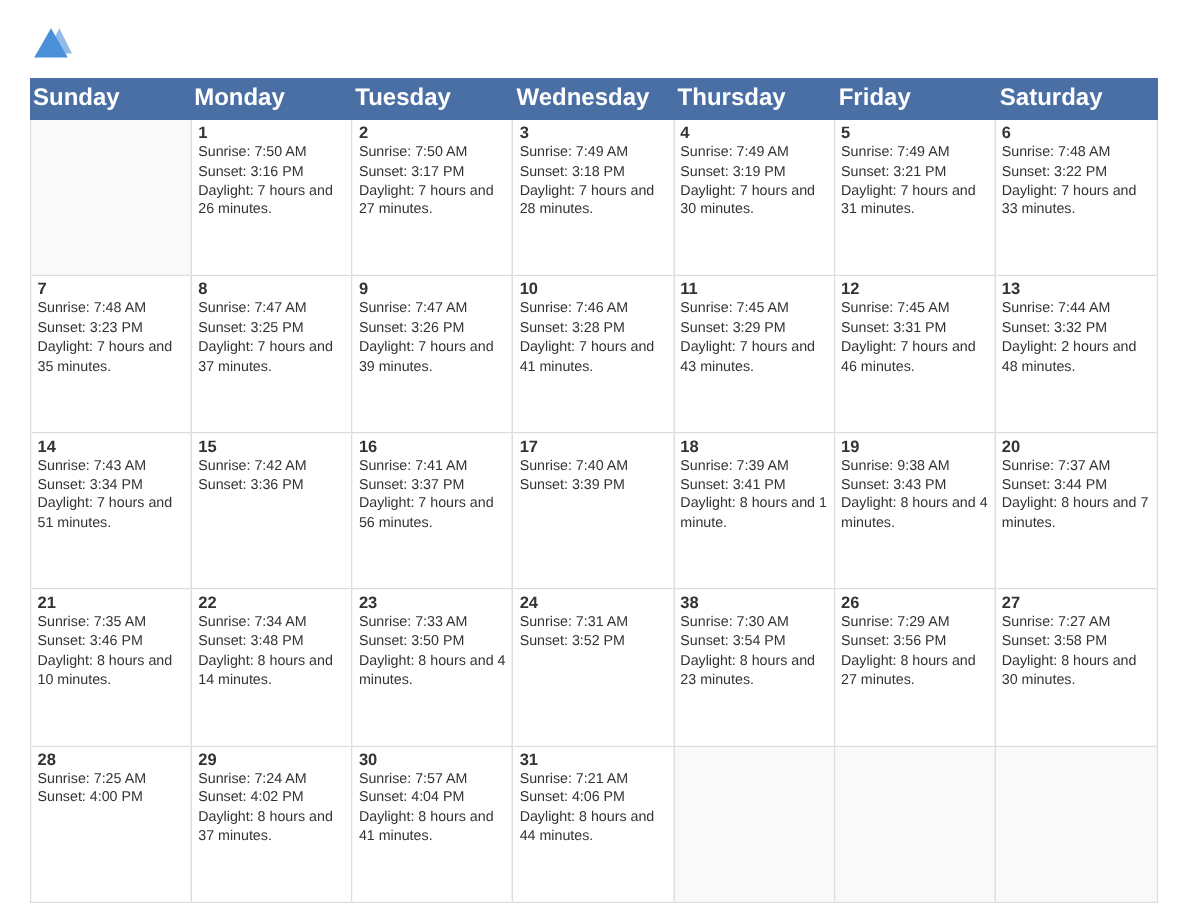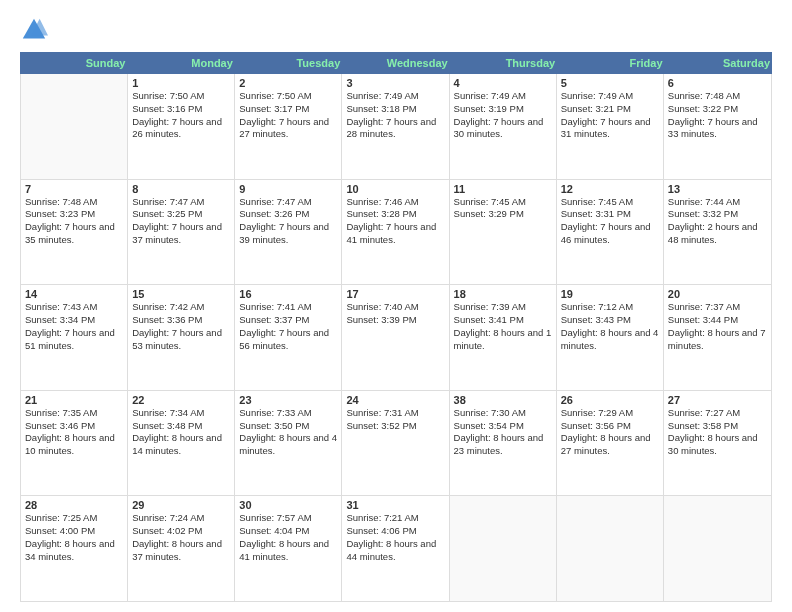--- a/index.html
+++ b/index.html
@@ -64,24 +64,24 @@
       flex: 1;
       display: flex;
       flex-direction: column;
     }
     .cal-header {
       display: grid;
       grid-template-columns: repeat(7, 1fr);
       background: #4a6fa5;
     }
     .cal-header-cell {
-      color: #86efac;
-      font-size: 11px;
-      font-weight: bold;
-      text-align: right;
+      color: #ffffff;
+      font-size: 16px;
+      font-weight: bold;
+      text-align: left;
       padding: 5px 2px;
     }
     .cal-body {
       display: flex;
       flex-direction: column;
       flex: 1;
     }
     .cal-row {
       display: grid;
       grid-template-columns: repeat(7, 1fr);
@@ -215,20 +215,21 @@
             <div class="cal-cell">
               <div class="day-num">10</div>
               <div class="cell-line">Sunrise: 7:46 AM</div>
               <div class="cell-line">Sunset: 3:28 PM</div>
               <div class="cell-line">Daylight: 7 hours and 41 minutes.</div>
             </div>
             <div class="cal-cell">
               <div class="day-num">11</div>
               <div class="cell-line">Sunrise: 7:45 AM</div>
               <div class="cell-line">Sunset: 3:29 PM</div>
+              <div class="cell-line">Daylight: 7 hours and 43 minutes.</div>
             </div>
             <div class="cal-cell">
               <div class="day-num">12</div>
               <div class="cell-line">Sunrise: 7:45 AM</div>
               <div class="cell-line">Sunset: 3:31 PM</div>
               <div class="cell-line">Daylight: 7 hours and 46 minutes.</div>
             </div>
             <div class="cal-cell">
               <div class="day-num">13</div>
               <div class="cell-line">Sunrise: 7:44 AM</div>
@@ -240,42 +241,41 @@
             <div class="cal-cell">
               <div class="day-num">14</div>
               <div class="cell-line">Sunrise: 7:43 AM</div>
               <div class="cell-line">Sunset: 3:34 PM</div>
               <div class="cell-line">Daylight: 7 hours and 51 minutes.</div>
             </div>
             <div class="cal-cell">
               <div class="day-num">15</div>
               <div class="cell-line">Sunrise: 7:42 AM</div>
               <div class="cell-line">Sunset: 3:36 PM</div>
-              <div class="cell-line">Daylight: 7 hours and 53 minutes.</div>
             </div>
             <div class="cal-cell">
               <div class="day-num">16</div>
               <div class="cell-line">Sunrise: 7:41 AM</div>
               <div class="cell-line">Sunset: 3:37 PM</div>
               <div class="cell-line">Daylight: 7 hours and 56 minutes.</div>
             </div>
             <div class="cal-cell">
               <div class="day-num">17</div>
               <div class="cell-line">Sunrise: 7:40 AM</div>
               <div class="cell-line">Sunset: 3:39 PM</div>
             </div>
             <div class="cal-cell">
               <div class="day-num">18</div>
               <div class="cell-line">Sunrise: 7:39 AM</div>
               <div class="cell-line">Sunset: 3:41 PM</div>
               <div class="cell-line">Daylight: 8 hours and 1 minute.</div>
             </div>
             <div class="cal-cell">
               <div class="day-num">19</div>
-              <div class="cell-line">Sunrise: 7:12 AM</div>
+              <div class="cell-line">Sunrise: 9:38 AM</div>
               <div class="cell-line">Sunset: 3:43 PM</div>
               <div class="cell-line">Daylight: 8 hours and 4 minutes.</div>
             </div>
             <div class="cal-cell">
               <div class="day-num">20</div>
               <div class="cell-line">Sunrise: 7:37 AM</div>
               <div class="cell-line">Sunset: 3:44 PM</div>
               <div class="cell-line">Daylight: 8 hours and 7 minutes.</div>
             </div>
           </div>
@@ -320,21 +320,20 @@
               <div class="cell-line">Sunrise: 7:27 AM</div>
               <div class="cell-line">Sunset: 3:58 PM</div>
               <div class="cell-line">Daylight: 8 hours and 30 minutes.</div>
             </div>
           </div>
           <div class="cal-row">
             <div class="cal-cell">
               <div class="day-num">28</div>
               <div class="cell-line">Sunrise: 7:25 AM</div>
               <div class="cell-line">Sunset: 4:00 PM</div>
-              <div class="cell-line">Daylight: 8 hours and 34 minutes.</div>
             </div>
             <div class="cal-cell">
               <div class="day-num">29</div>
               <div class="cell-line">Sunrise: 7:24 AM</div>
               <div class="cell-line">Sunset: 4:02 PM</div>
               <div class="cell-line">Daylight: 8 hours and 37 minutes.</div>
             </div>
             <div class="cal-cell">
               <div class="day-num">30</div>
               <div class="cell-line">Sunrise: 7:57 AM</div>

